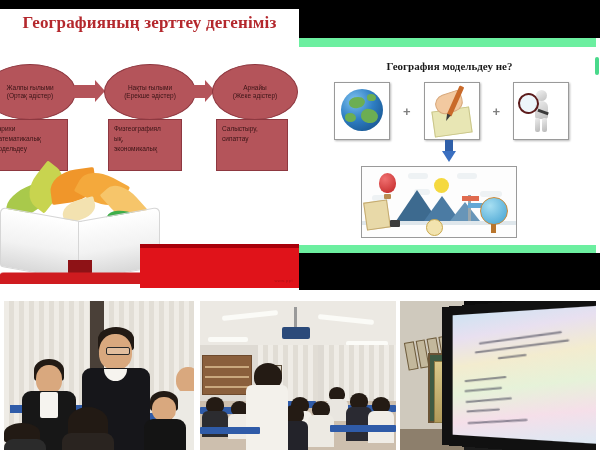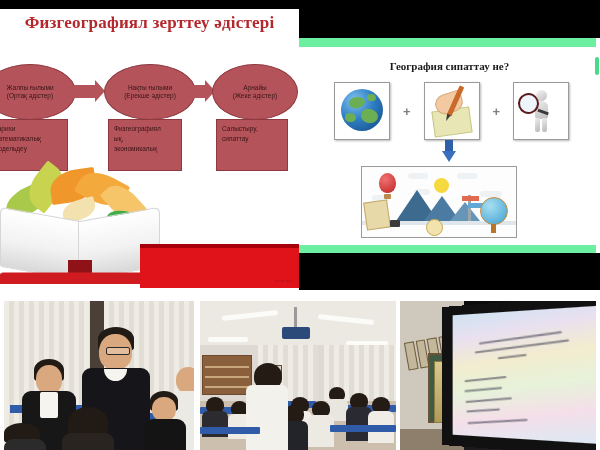--- a/index.html
+++ b/index.html
@@ -293,21 +293,21 @@
 </head>
 <body>
 
 <div class="page">
 
   <div class="slides">
 
     <div class="slide-left">
       <div class="sl-topbar"></div>
 
-      <div class="sl-title">Физгеографиял зерттеу әдістері</div>
+      <div class="sl-title">Географияның зерттеу дегеніміз</div>
 
       <div class="flow">
         <div class="ellipse e1">
           <span>
             <span>Жалпы ғылыми</span><br>
             <span>(Ортақ әдістер)</span>
           </span>
         </div>
         <div class="arrow a1"></div>
         <div class="ellipse e2">
@@ -366,21 +366,21 @@
       <div class="redbar">
         <div class="wm">www.ppt</div>
       </div>
     </div>
 
     <div class="slide-right">
       <div class="sr-black-top"></div>
       <div class="sr-green-top"></div>
       <div class="sr-green-sliver"></div>
 
-      <div class="sr-title">География сипаттау не?</div>
+      <div class="sr-title">География модельдеу не?</div>
 
       <div class="thumbs">
         <div class="thumb">
           <div class="globe">
             <i class="g1"></i>
               <i class="g2"></i>
               <i class="g3"></i>
               <i class="g4"></i>
           </div>
         </div>

